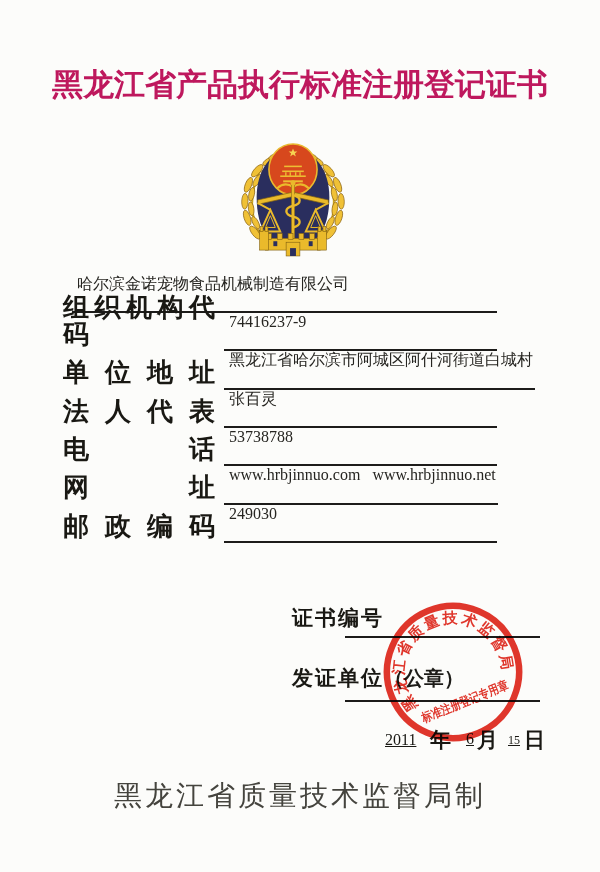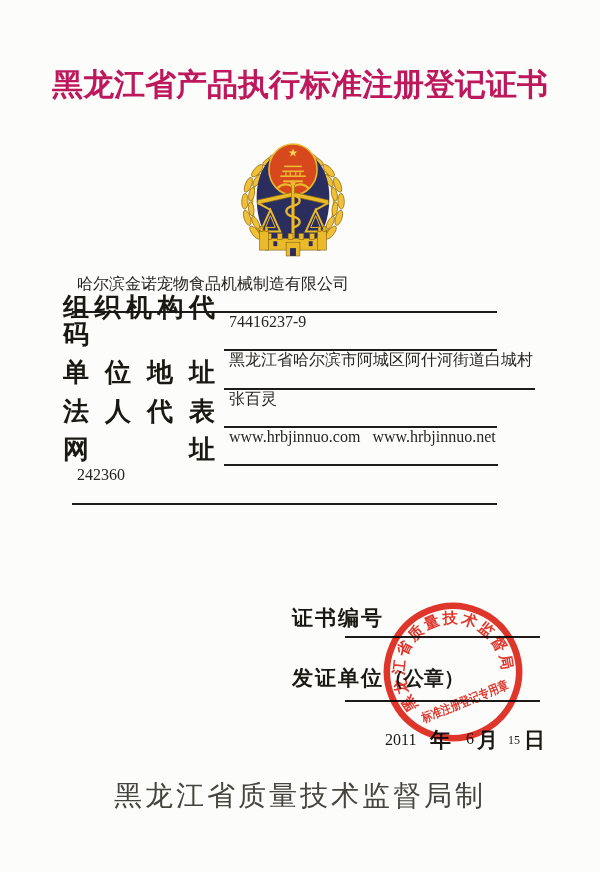--- a/index.html
+++ b/index.html
@@ -57,21 +57,21 @@
   .issuer-value{
     position:absolute;left:384px;top:665px;
     font-family:"Liberation Sans","DejaVu Sans",sans-serif;
     font-weight:700;font-size:20px;color:#1c1b17;
   }
   .sig-line{position:absolute;left:345px;width:195px;border-top:2px solid #1c1b19;}
   .line1{top:636px;}
   .line2{top:700px;}
   
   .date-row span{position:absolute;color:#191813;}
-  .d-num{font-family:"Liberation Serif","DejaVu Serif",serif;}
+  .d-num{font-family:"Liberation Serif","DejaVu Serif",serif;text-decoration:underline;}
   .d-unit{font-family:"Liberation Sans","DejaVu Sans",sans-serif;font-weight:700;font-size:21px;top:726px;}
   .d-year{left:385px;top:731px;font-size:16px;}
   .d-yu{left:430px;}
   .d-month{left:466px;top:730px;font-size:16px;}
   .d-mu{left:477px;}
   .d-day{left:508px;top:733px;font-size:12px;}
   .d-du{left:524px;}
   
   .seal{
     position:absolute;left:377px;top:596px;width:152px;height:152px;
@@ -213,28 +213,35 @@
           <span>黑龙江省哈尔滨市阿城区阿什河街道白城村</span>
         </div>
     </div>
     <div class="frow">
       <div class="flabel">法人代表</div>
       <div class="fvalue">
           <span>张百灵</span>
         </div>
     </div>
     <div class="frow">
+      <div class="flabel">电话</div>
+      <div class="fvalue">
+          <span>53738788</span>
+        </div>
+    </div>
+    <div class="frow">
       <div class="flabel">网址</div>
       <div class="fvalue">
           <span>www.hrbjinnuo.com   www.hrbjinnuo.net</span>
         </div>
     </div>
     <div class="frow">
-      <div class="fvalue">
-          <span>242360</span>
+      <div class="flabel">邮政编码</div>
+      <div class="fvalue">
+          <span>249030</span>
         </div>
     </div>
   </div>
 
   <div class="certno-label">证书编号</div>
   <div class="sig-line line1"></div>
 
   <div class="issuer-label">发证单位</div>
   <div class="issuer-value">（公章）</div>
   <div class="sig-line line2"></div>

